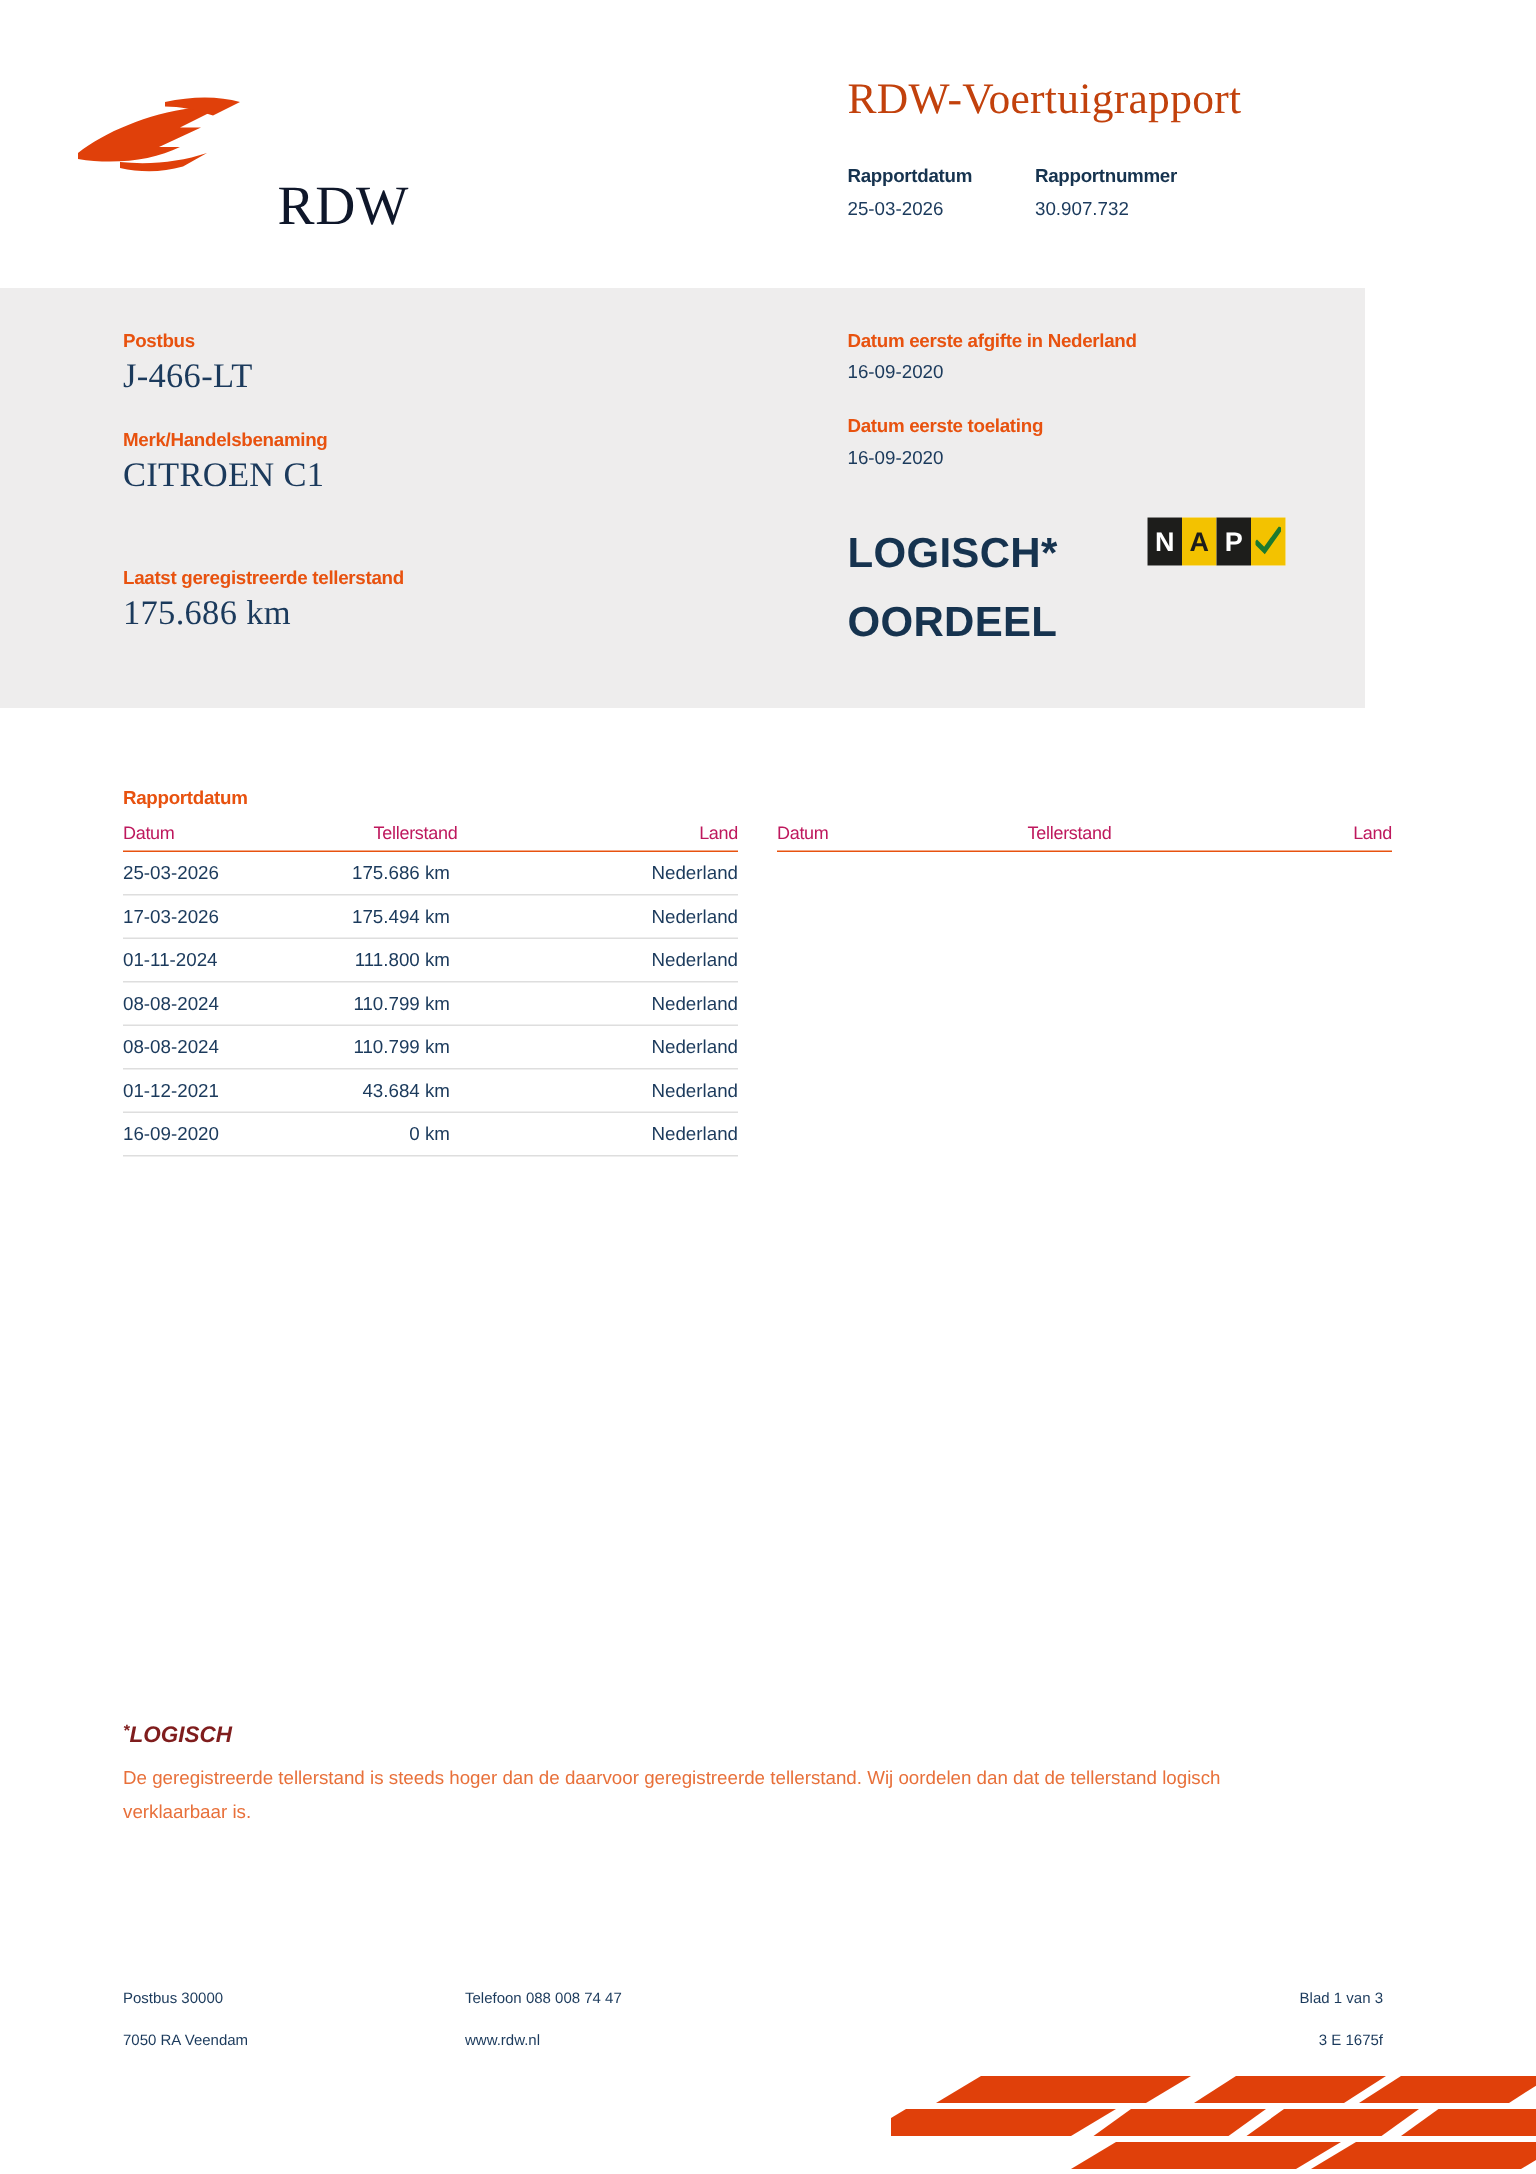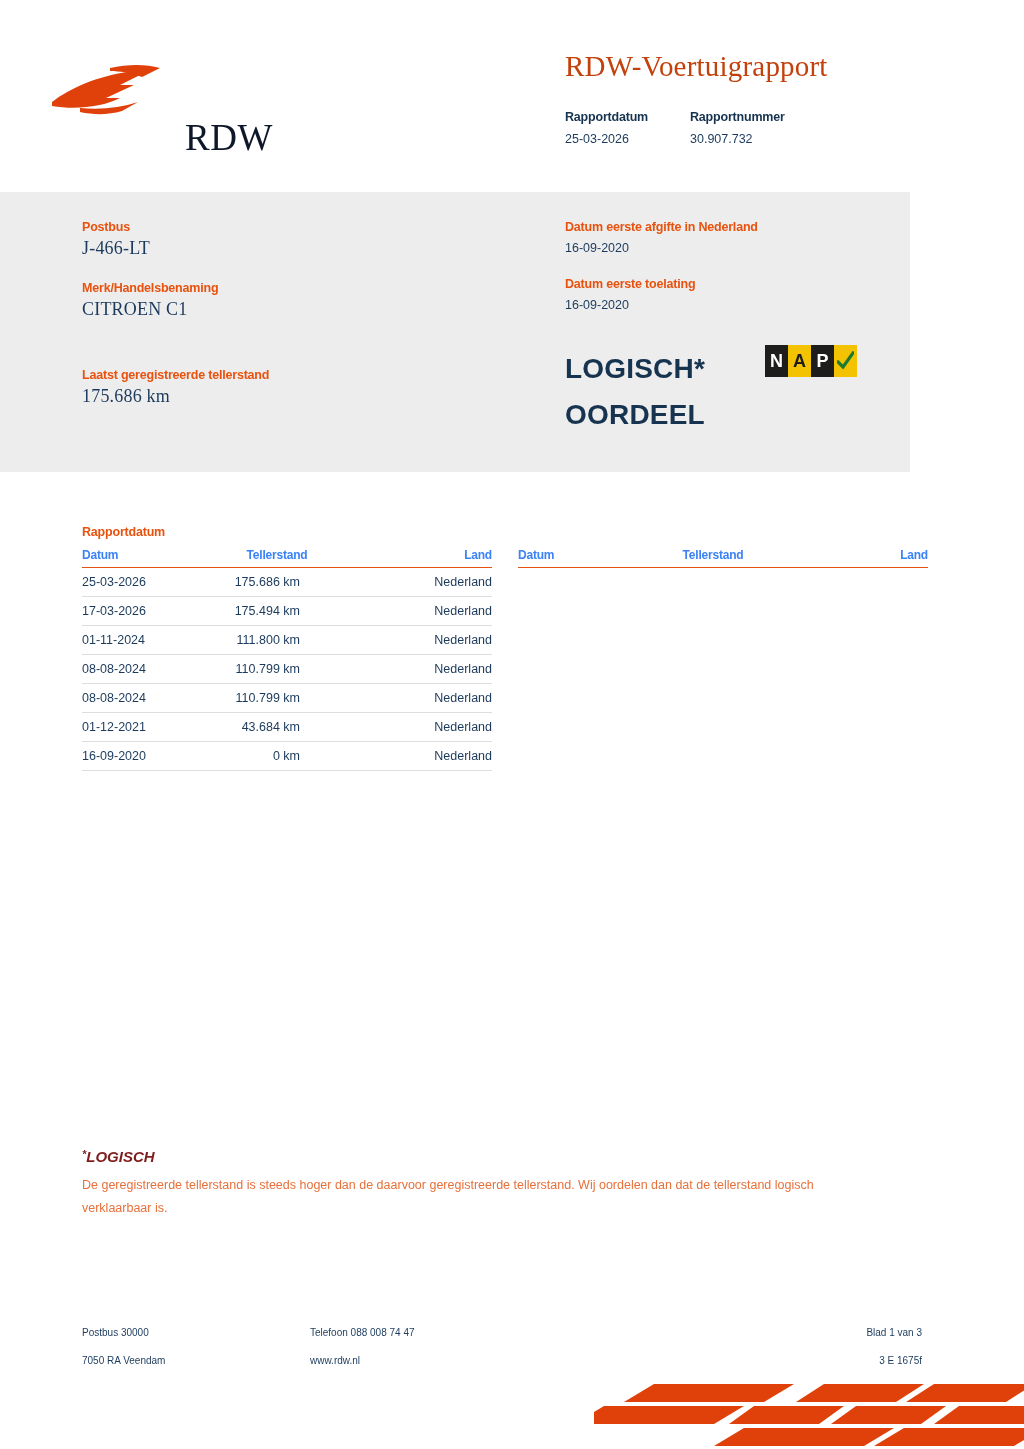--- a/index.html
+++ b/index.html
@@ -84,21 +84,21 @@
   .banner-left { position: absolute; left: 82px; top: 28px; width: 420px; }
   .banner-right { position: absolute; left: 565px; top: 28px; width: 330px; }
 
   .field-label {
     color: #e8520f;
     font-weight: bold;
     font-size: 12.5px;
     letter-spacing: -0.2px;
   }
   .field-big {
-    font-size: 18px;
+    font-size: 23px;
     color: #1b3a5c;
     margin-top: 4px;
     font-family: "Liberation Serif", serif;
     letter-spacing: 0.2px;
   }
   .field-small {
     font-size: 12.5px;
     margin-top: 7px;
     color: #1b3a5c;
   }
@@ -156,22 +156,22 @@
     font-weight: bold;
     font-size: 12.5px;
     margin-bottom: 9px;
     letter-spacing: -0.2px;
   }
   .cols { display: flex; gap: 26px; }
   .col { width: 410px; }
   table { border-collapse: collapse; width: 410px; }
   thead th {
     font-size: 12px;
-    font-weight: bold;
-    color: #3b82f6;
+    font-weight: normal;
+    color: #be185d;
     border-bottom: 1.4px solid #e8520f;
     padding: 0 0 5px 0;
     letter-spacing: -0.2px;
   }
   th.c-date { text-align: left; width: 120px; }
   th.c-odo  { text-align: center; width: 150px; }
   th.c-land { text-align: right; width: 140px; }
   tbody td {
     font-size: 12.5px;
     color: #1b3a5c;

